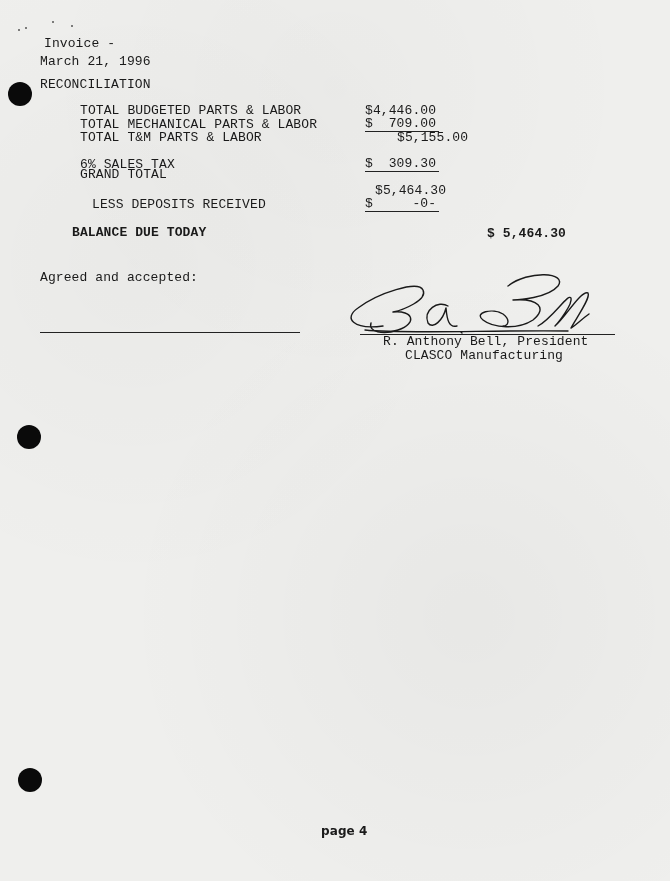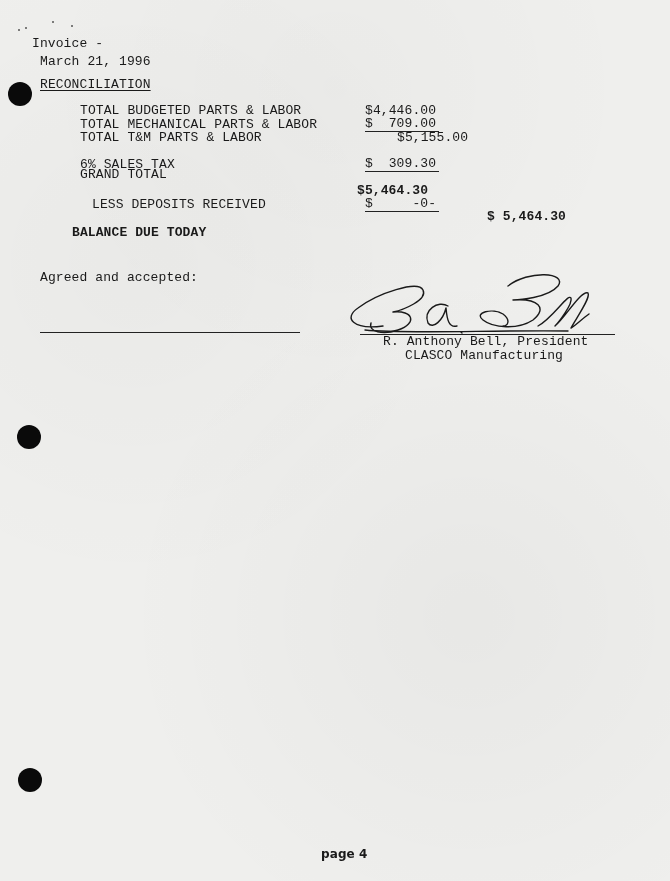--- a/index.html
+++ b/index.html
@@ -12,79 +12,79 @@
   .page-bg {
     position: absolute; inset: 0;
     background:
       radial-gradient(circle at 20% 30%, rgba(0,0,0,0.025), transparent 40%),
       radial-gradient(circle at 70% 70%, rgba(0,0,0,0.03), transparent 45%),
       radial-gradient(circle at 50% 10%, rgba(0,0,0,0.02), transparent 35%),
       #efefed;
   }
   .t { position: absolute; font-size: 13px; line-height: 14px; white-space: pre; letter-spacing: 0.1px; }
   .hole { position: absolute; width: 24px; height: 24px; border-radius: 50%; background: #0a0a0a; }
-  .u { text-decoration: underline; text-underline-offset: 2px; }
+  .u { text-underline-offset: 2px; }
   .b { font-weight: bold; }
   .amt { width: 74px; }
   .amt-under { border-bottom: 1.5px solid #222; }
   .line { position: absolute; height: 1px; background: #222; }
   .speck { position: absolute; width: 2px; height: 2px; background: #555; border-radius: 50%; }
 </style>
 </head>
 <body>
 
 <div class="page-bg"></div>
 
 <div class="speck" style="left:18px;top:29px;"></div>
 <div class="speck" style="left:25px;top:27px;"></div>
 <div class="speck" style="left:52px;top:21px;"></div>
 <div class="speck" style="left:71px;top:25px;"></div>
 
 <div class="hole" style="left:8px;top:82px;"></div>
 <div class="hole" style="left:17px;top:425px;"></div>
 <div class="hole" style="left:18px;top:768px;"></div>
 
-<div class="t" style="left:32px;top:37px;text-align:right;">Invoice -</div>
+<div class="t" style="left:44px;top:37px;text-align:right;">Invoice -</div>
 <div class="t" style="left:40px;top:55px;">March 21, 1996</div>
 
 <div class="t u" style="left:40px;top:78px;">RECONCILIATION</div>
 
 <div class="t" style="left:80px;top:104px;">TOTAL BUDGETED PARTS &amp; LABOR</div>
 <div class="t amt" style="left:365px;top:104px;">$4,446.00</div>
 
 <div class="t" style="left:80px;top:118px;">TOTAL MECHANICAL PARTS &amp; LABOR</div>
 <div class="t amt amt-under" style="left:365px;top:117px;">$  709.00</div>
 
 <div class="t" style="left:80px;top:131px;">TOTAL T&amp;M PARTS &amp; LABOR</div>
 <div class="t amt" style="left:365px;top:131px;margin-left:32px;">$5,155.00</div>
 
 <div class="t" style="left:80px;top:158px;text-align:right;">6% SALES TAX</div>
 <div class="t amt amt-under" style="left:365px;top:157px;">$  309.30</div>
 
 <div class="t" style="left:80px;top:168px;">GRAND TOTAL</div>
-<div class="t amt" style="left:357px;top:184px;font-weight:bold;">$5,464.30</div>
+<div class="t amt" style="left:375px;top:184px;">$5,464.30</div>
 
 <div class="t" style="left:80px;top:198px;margin-left:12px;">LESS DEPOSITS RECEIVED</div>
 <div class="t amt amt-under" style="left:365px;top:197px;">$     -0-</div>
 
 <div class="t b" style="left:72px;top:226px;">BALANCE DUE TODAY</div>
-<div class="t b" style="left:487px;top:210px;">$ 5,464.30</div>
+<div class="t b" style="left:487px;top:227px;">$ 5,464.30</div>
 
 <div class="t" style="left:40px;top:271px;">Agreed and accepted:</div>
 
 <div class="line" style="left:40px;top:332px;width:260px;"></div>
 <div class="line" style="left:360px;top:334px;width:255px;"></div>
 
 <svg style="position:absolute;left:343px;top:268px;" width="260" height="75" viewBox="0 0 260 75">
   <g fill="none" stroke="#1a1a1a" stroke-width="1.4" stroke-linecap="round" stroke-linejoin="round">
     <path d="M40 58 C 10 62, 0 50, 15 40 C 35 25, 75 12, 80 22 C 85 32, 60 42, 50 44 C 70 42, 75 55, 55 62 C 40 67, 25 64, 28 55"></path>
     <path d="M105 38 C 95 32, 80 42, 85 55 C 90 62, 100 52, 103 40 C 104 52, 106 60, 114 58"></path>
     <path d="M118 64 L 119 65"></path>
     <path d="M165 18 C 185 2, 225 4, 215 18 C 205 30, 175 32, 170 32 C 195 30, 205 40, 190 52 C 175 62, 150 60, 140 52 C 130 44, 150 40, 160 46 C 168 52, 165 58, 160 58"></path>
     <path d="M195 58 C 210 50, 225 25, 228 30 C 230 36, 215 55, 212 58 C 222 50, 238 22, 245 25 C 248 30, 232 52, 228 60 C 232 58, 240 50, 246 46"></path>
     <path d="M22 62 C 60 66, 150 62, 225 63"></path>
   </g>
 </svg>
 
 <div class="t" style="left:383px;top:335px;">R. Anthony Bell, President</div>
 <div class="t" style="left:405px;top:349px;text-align:right;">CLASCO Manufacturing</div>
 
-<div class="t b" style="left:321px;top:847px;font-family:'DejaVu Sans', sans-serif;font-size:12px;">page 4</div>
+<div class="t b" style="left:321px;top:824px;font-family:'DejaVu Sans', sans-serif;font-size:12px;">page 4</div>
 
 </body></html>

